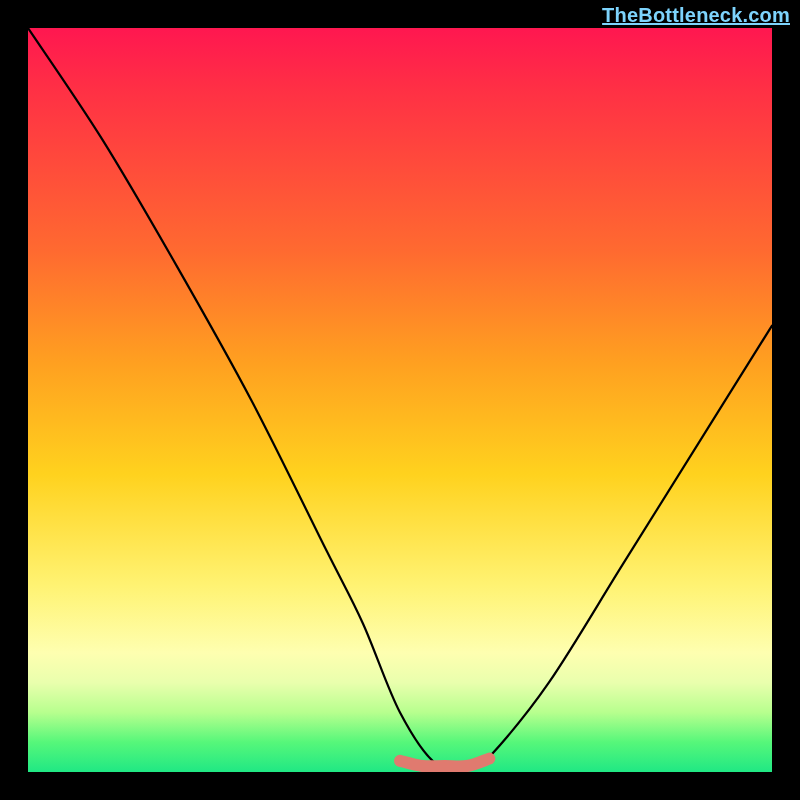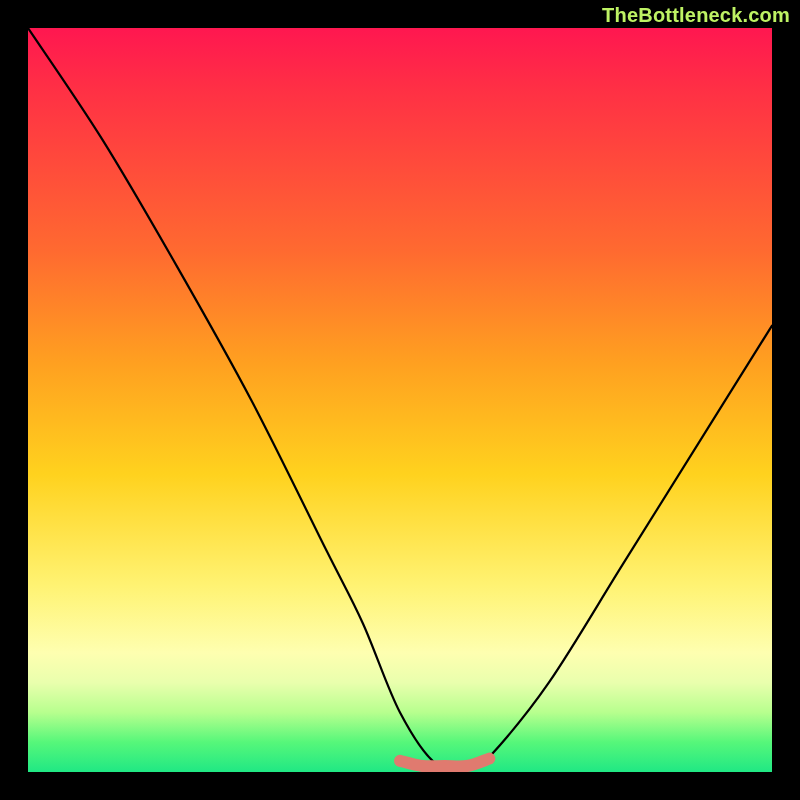--- a/index.html
+++ b/index.html
@@ -43,24 +43,25 @@
     position: absolute;
     left: 0;
     top: 0;
     width: 744px;
     height: 744px;
   }
   .watermark {
     position: absolute;
     top: 4px;
     right: 10px;
-    color: #bef264;
+    color: #7dd3fc;
     font-size: 20px;
     font-weight: 600;
     letter-spacing: 0.2px;
+    text-decoration: underline;
   }
 </style>
 </head>
 <body>
 
 <div class="frame">
   <div class="watermark">TheBottleneck.com</div>
 
   <div class="plot-area">
     <svg viewBox="0 0 744 744">

